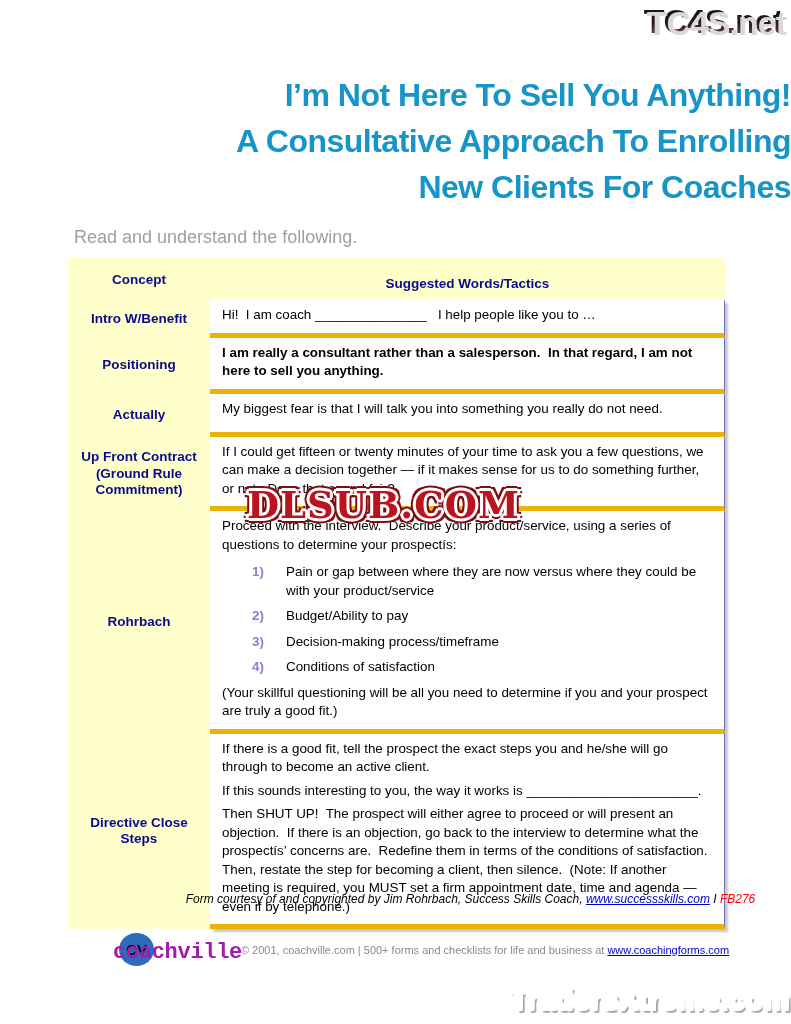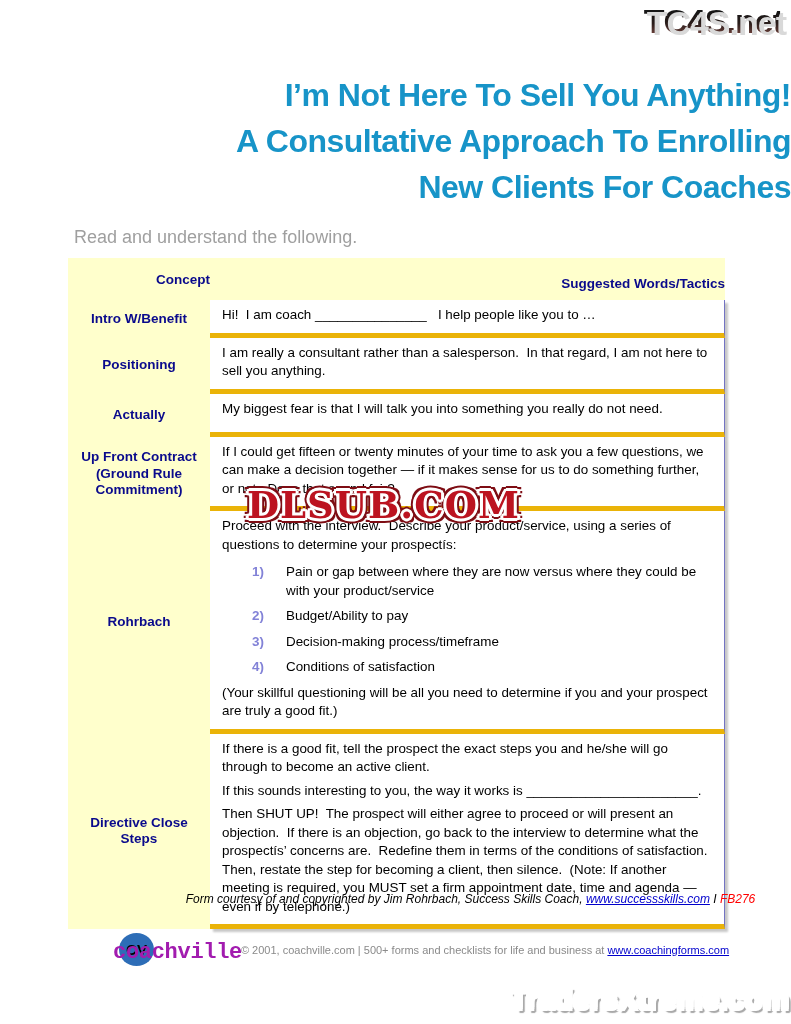--- a/index.html
+++ b/index.html
@@ -34,36 +34,36 @@
     color:#9f9f9f; font-size:18px;
   }
 
   
   .tbl{
     position:absolute; top:258px; left:68px; width:657px;
     display:grid; grid-template-columns:142px 515px;
     font-size:13.4px;
   }
   .hcell{background:#FFFFCC; height:42px; box-sizing:border-box;
-    color:#0A0A8C; font-weight:bold; font-size:13.5px; text-align:right;}
+    color:#0A0A8C; font-weight:bold; font-size:13.5px; text-align:center;}
   .hcell.left{padding-top:14px;}
   .hcell.right{padding-top:18px;}
   .ccell{
     background:#FFFFCC; display:flex; align-items:center; justify-content:center;
     text-align:center; color:#0A0A8C; font-weight:bold; font-size:13.5px;
     line-height:16.5px; white-space:pre-line; padding:2px 6px; box-sizing:border-box;
   }
   .tcell{
     background:#fff; box-sizing:border-box;
     border-right:1px solid #7373C3; border-bottom:5px solid #eab308;
     box-shadow:3px 3px 2px rgba(0,0,0,0.22);
     padding:6px 10px 3px 12px; line-height:18.5px;
   }
   .tcell p{margin:0 0 5px 0; white-space:pre-wrap;}
-  .r1{min-height:37px;} .r2{min-height:48px;} .r3{min-height:43px;}
+  .r1{min-height:37px;} .r2{min-height:48px;font-weight:bold;} .r3{min-height:43px;}
   .r4{min-height:64px;} .r5{min-height:198px;} .r6{min-height:163px;}
   .nlist{margin:9px 0 3px 0;}
   .li{display:flex; margin:0 0 7px 30px;}
   .li .num{width:34px; flex:0 0 34px; color:#8282D7; font-weight:bold;}
   .li .itx{white-space:pre-wrap;}
   .outro{margin-top:9px;}
 
   
   .dlsub{
     position:absolute; top:483px; left:247px; z-index:50;

